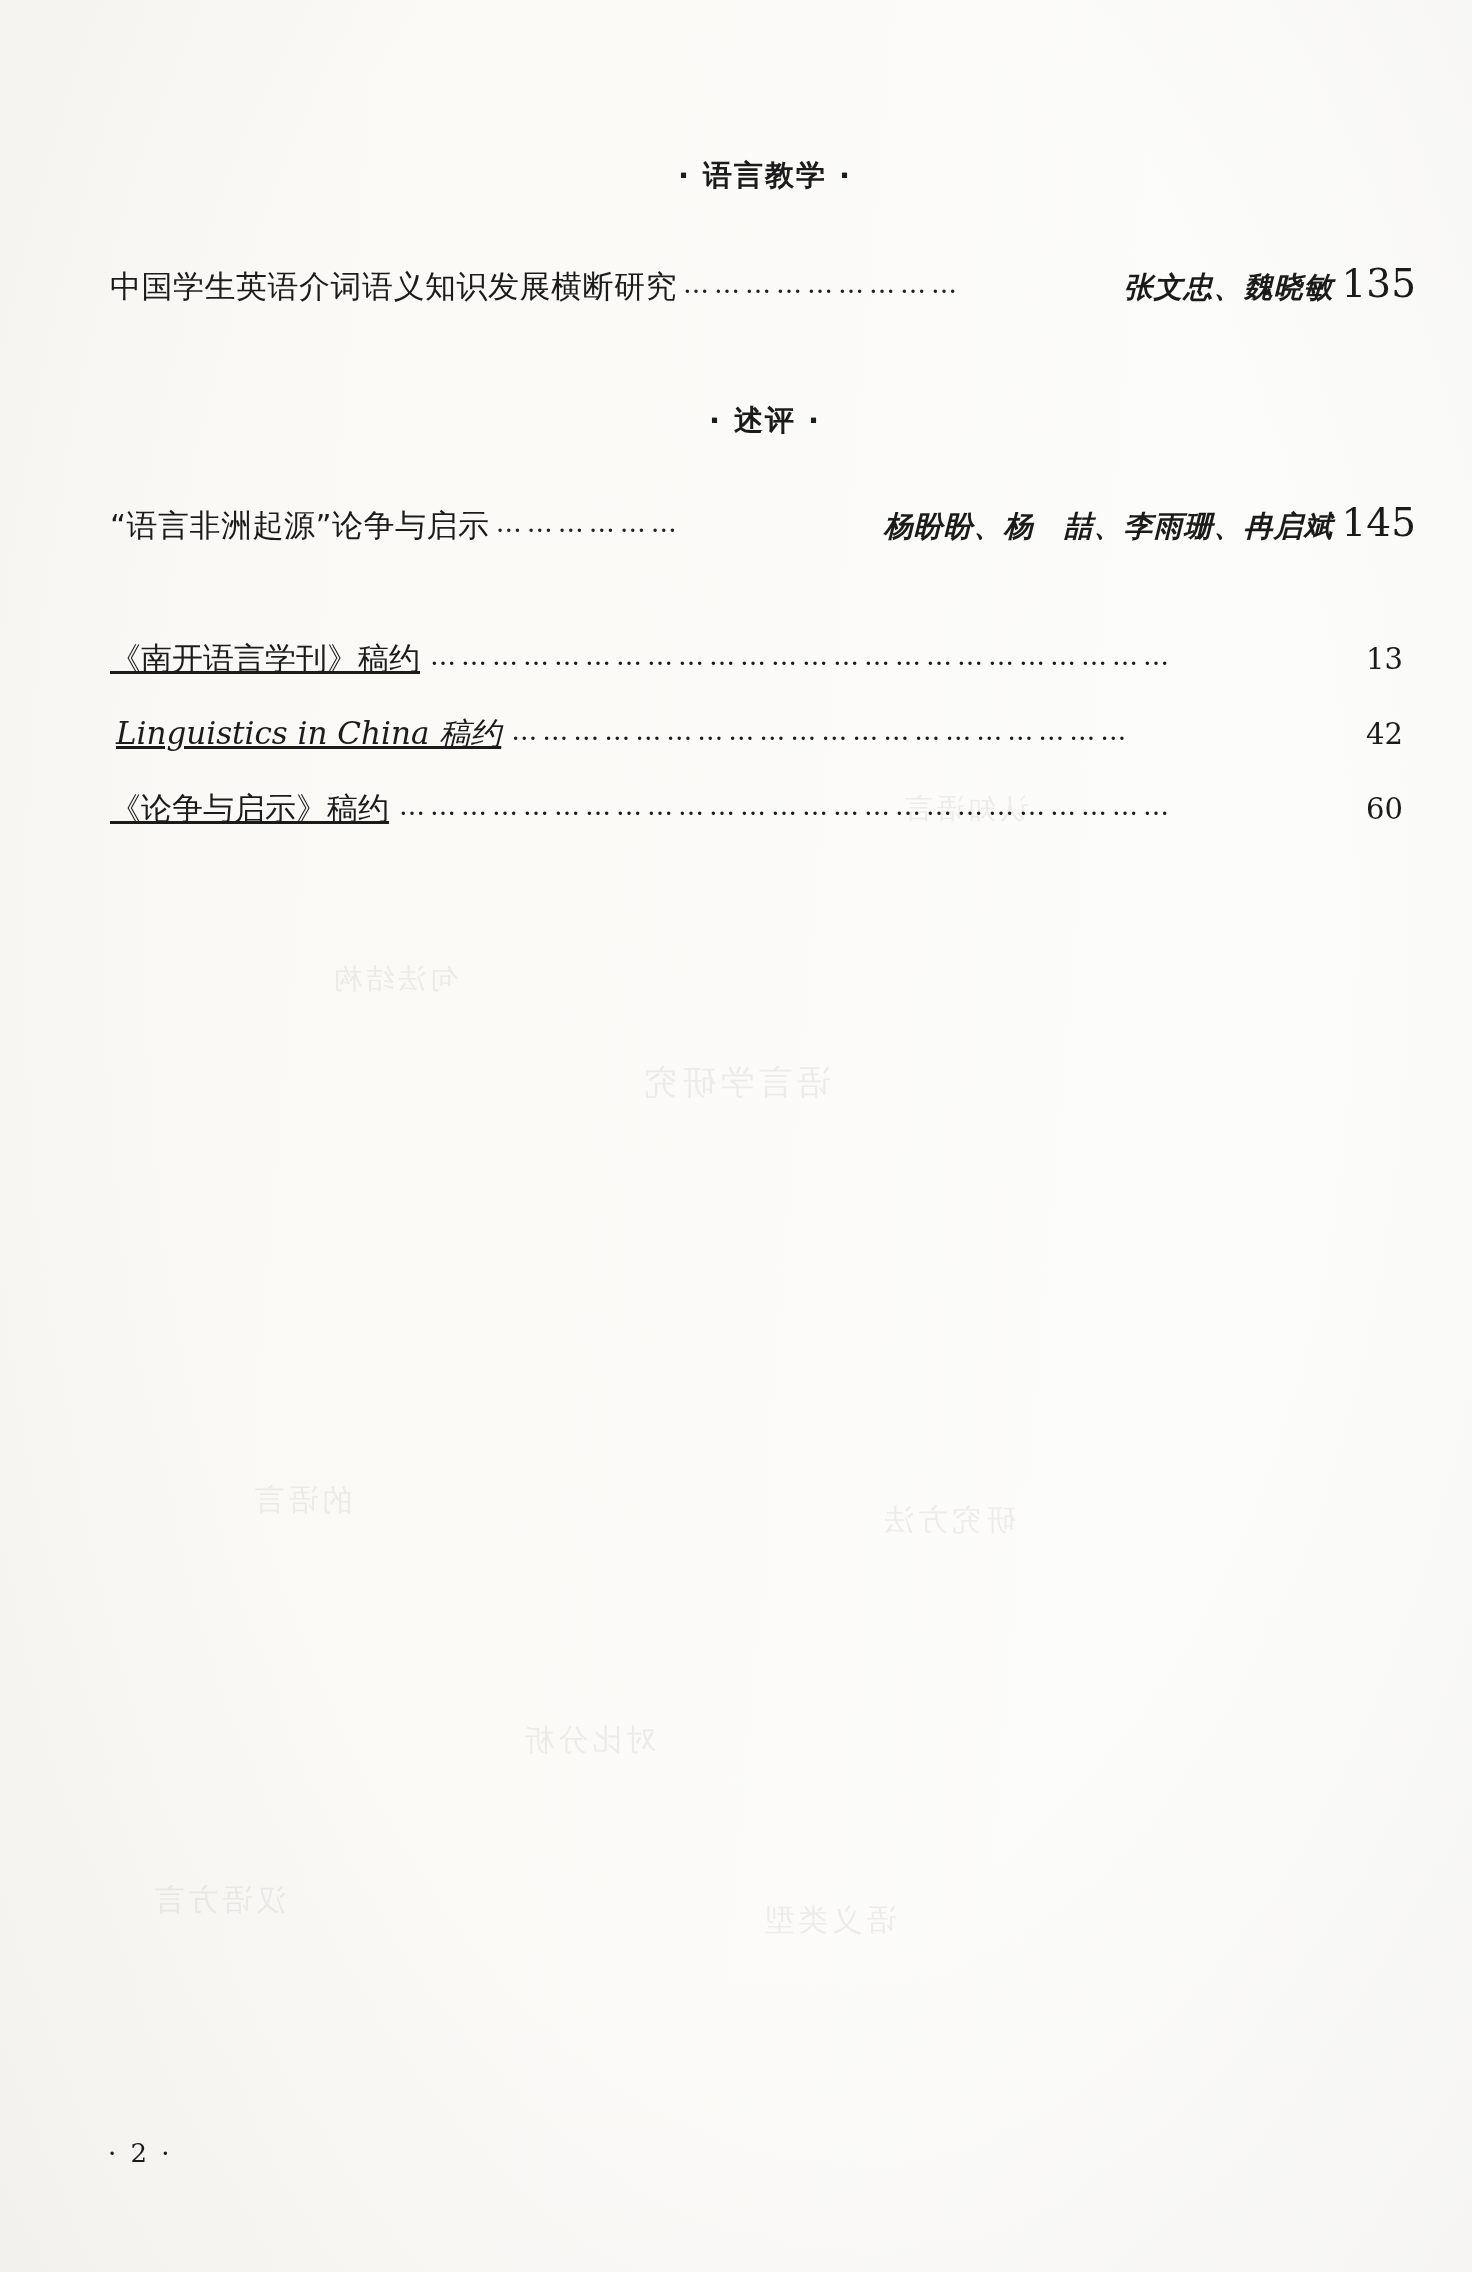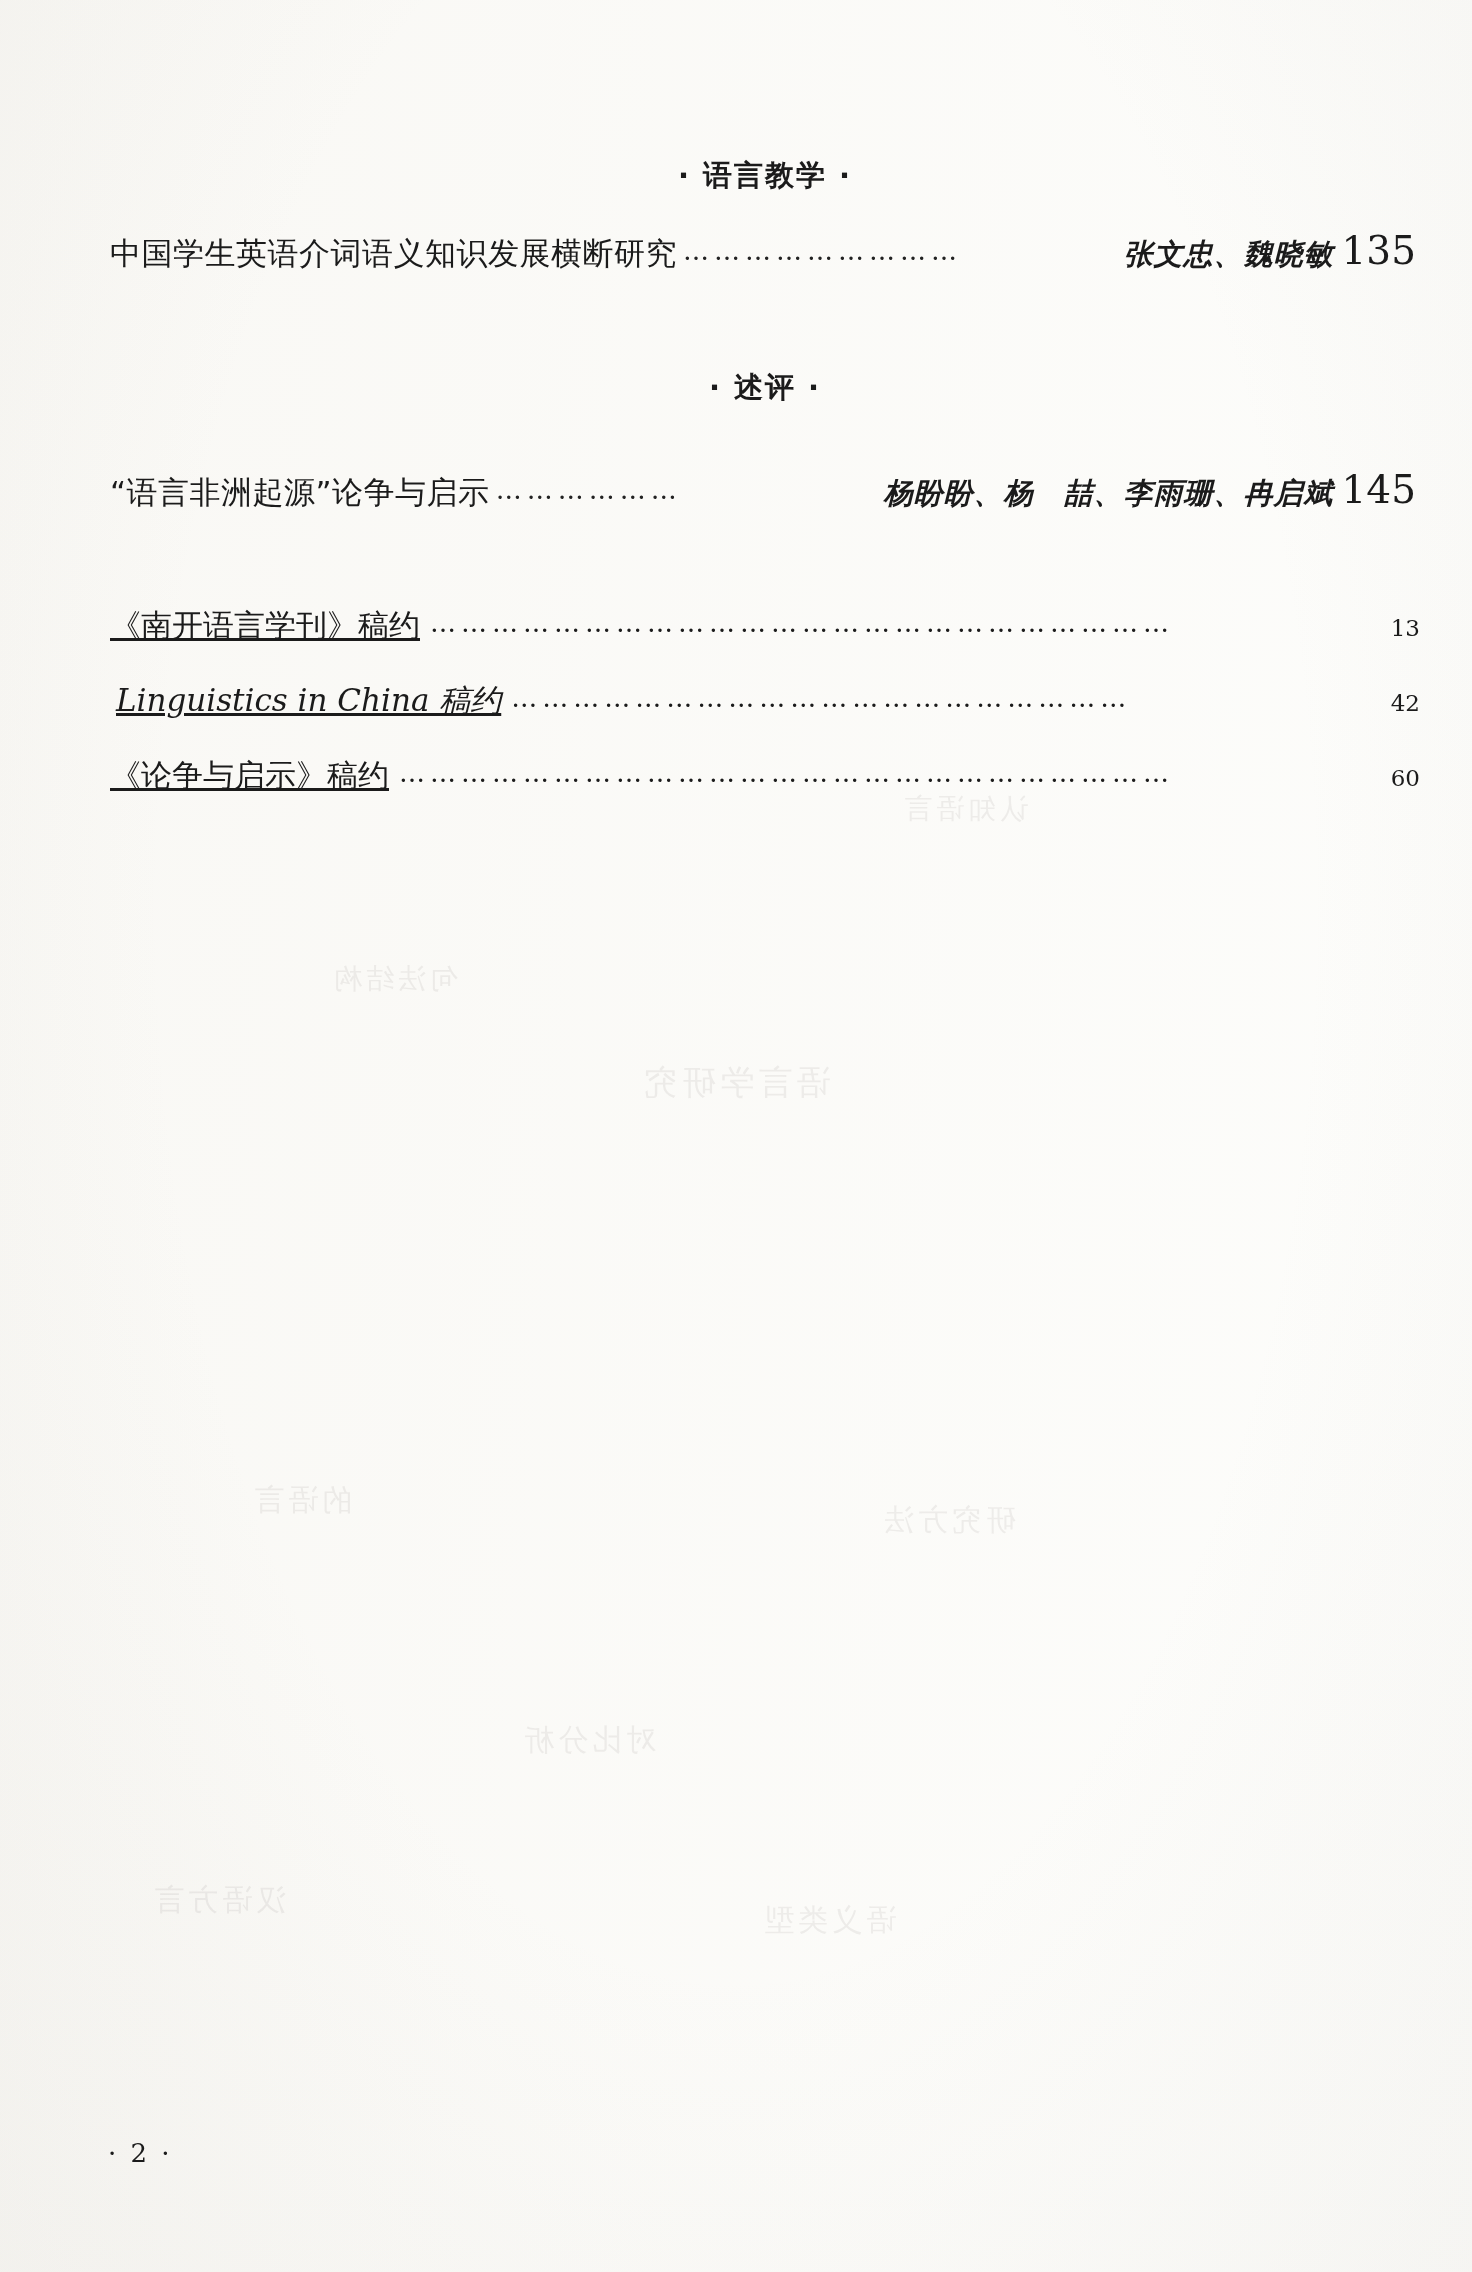--- a/index.html
+++ b/index.html
@@ -79,21 +79,21 @@
     letter-spacing: 1px;
     padding-right: 8px;
   }
   .entry .page-num {
     flex: 0 0 auto;
     font-size: 39px;
     text-align: right;
     min-width: 54px;
   }
 
-  .entry-teaching { margin-top: 31px; padding-right: 4px; }
+  .entry-teaching { margin-top: 64px; padding-right: 4px; }
   .entry-review   { margin-top: 58px; padding-right: 4px; }
 
   .notices { margin-top: 92px; }
   .notice {
     display: flex;
     align-items: baseline;
     font-size: 31px;
     line-height: 1.2;
     margin-bottom: 38px;
     white-space: nowrap;
@@ -112,22 +112,21 @@
     flex: 1 1 auto;
     overflow: hidden;
     margin: 0 10px;
     font-size: 26px;
     letter-spacing: 5px;
     transform: translateY(-4px);
   }
   .notice .page-num {
     flex: 0 0 auto;
     min-width: 54px;
-    text-align: right;
-    font-size: 23px;
+    font-size: 29px;
   }
 
   .folio {
     position: absolute;
     left: 108px;
     bottom: 104px;
     font-size: 26px;
     letter-spacing: 3px;
     font-family: "DejaVu Serif", "Liberation Serif", serif;
   }

